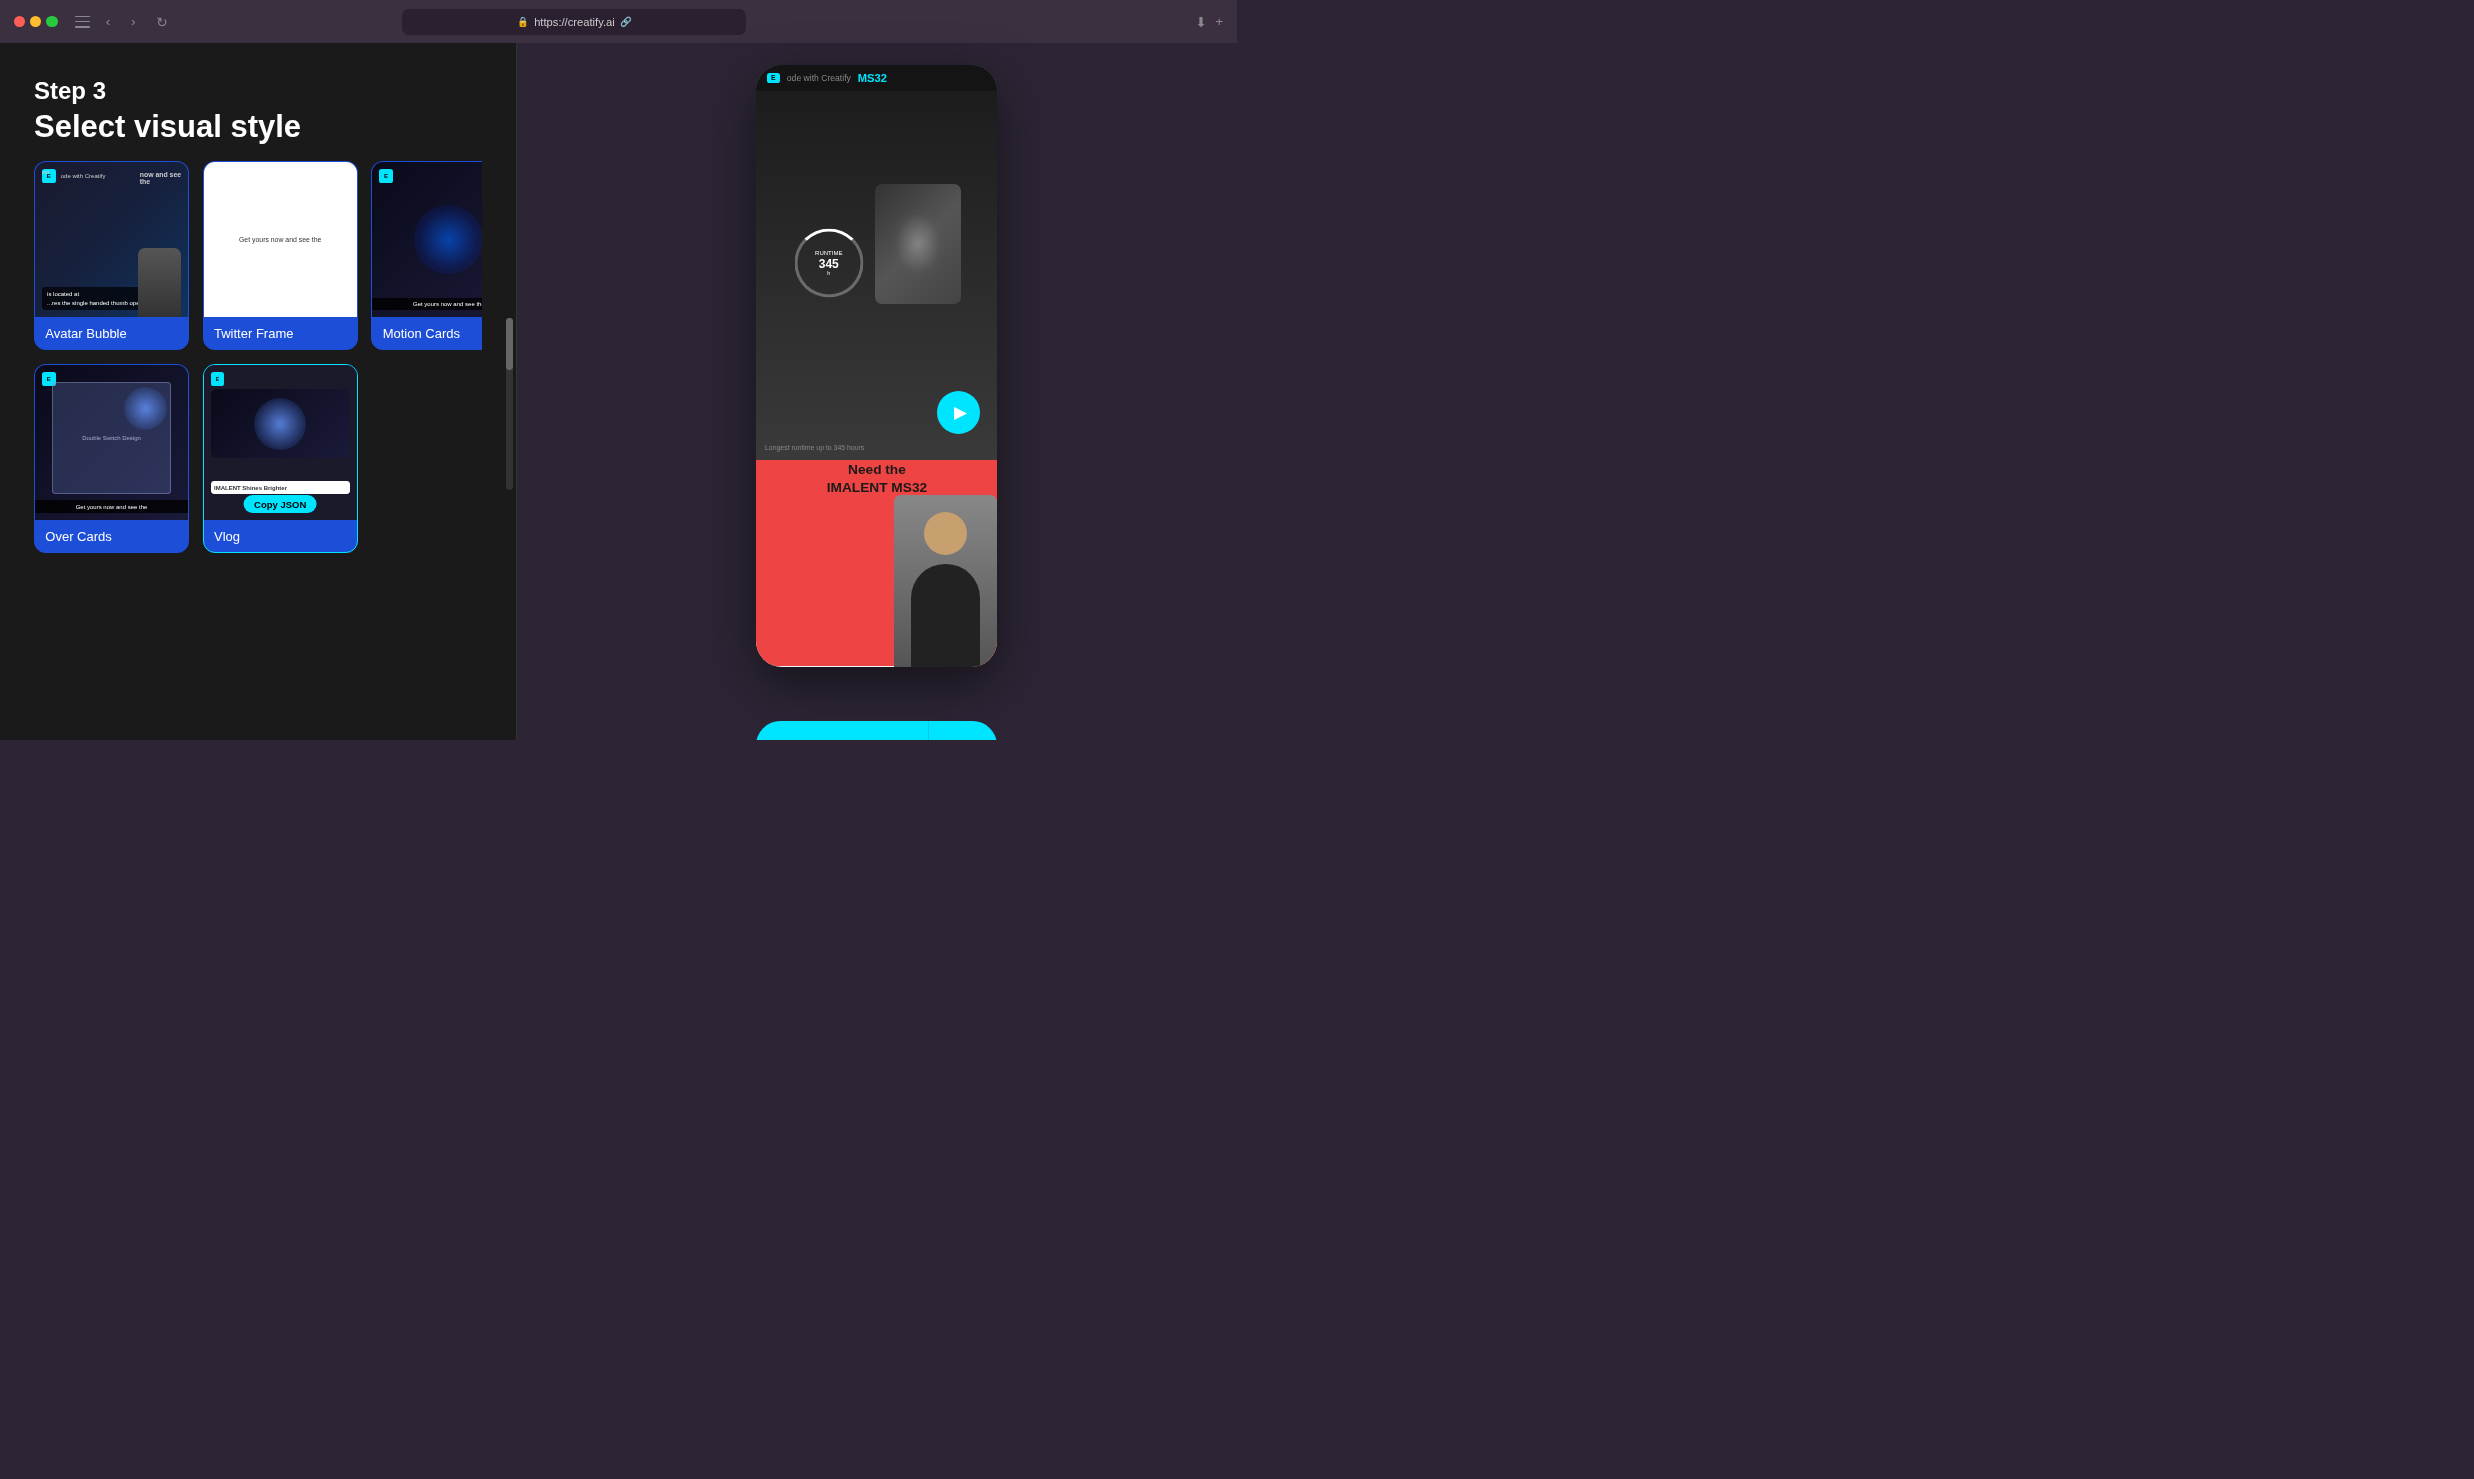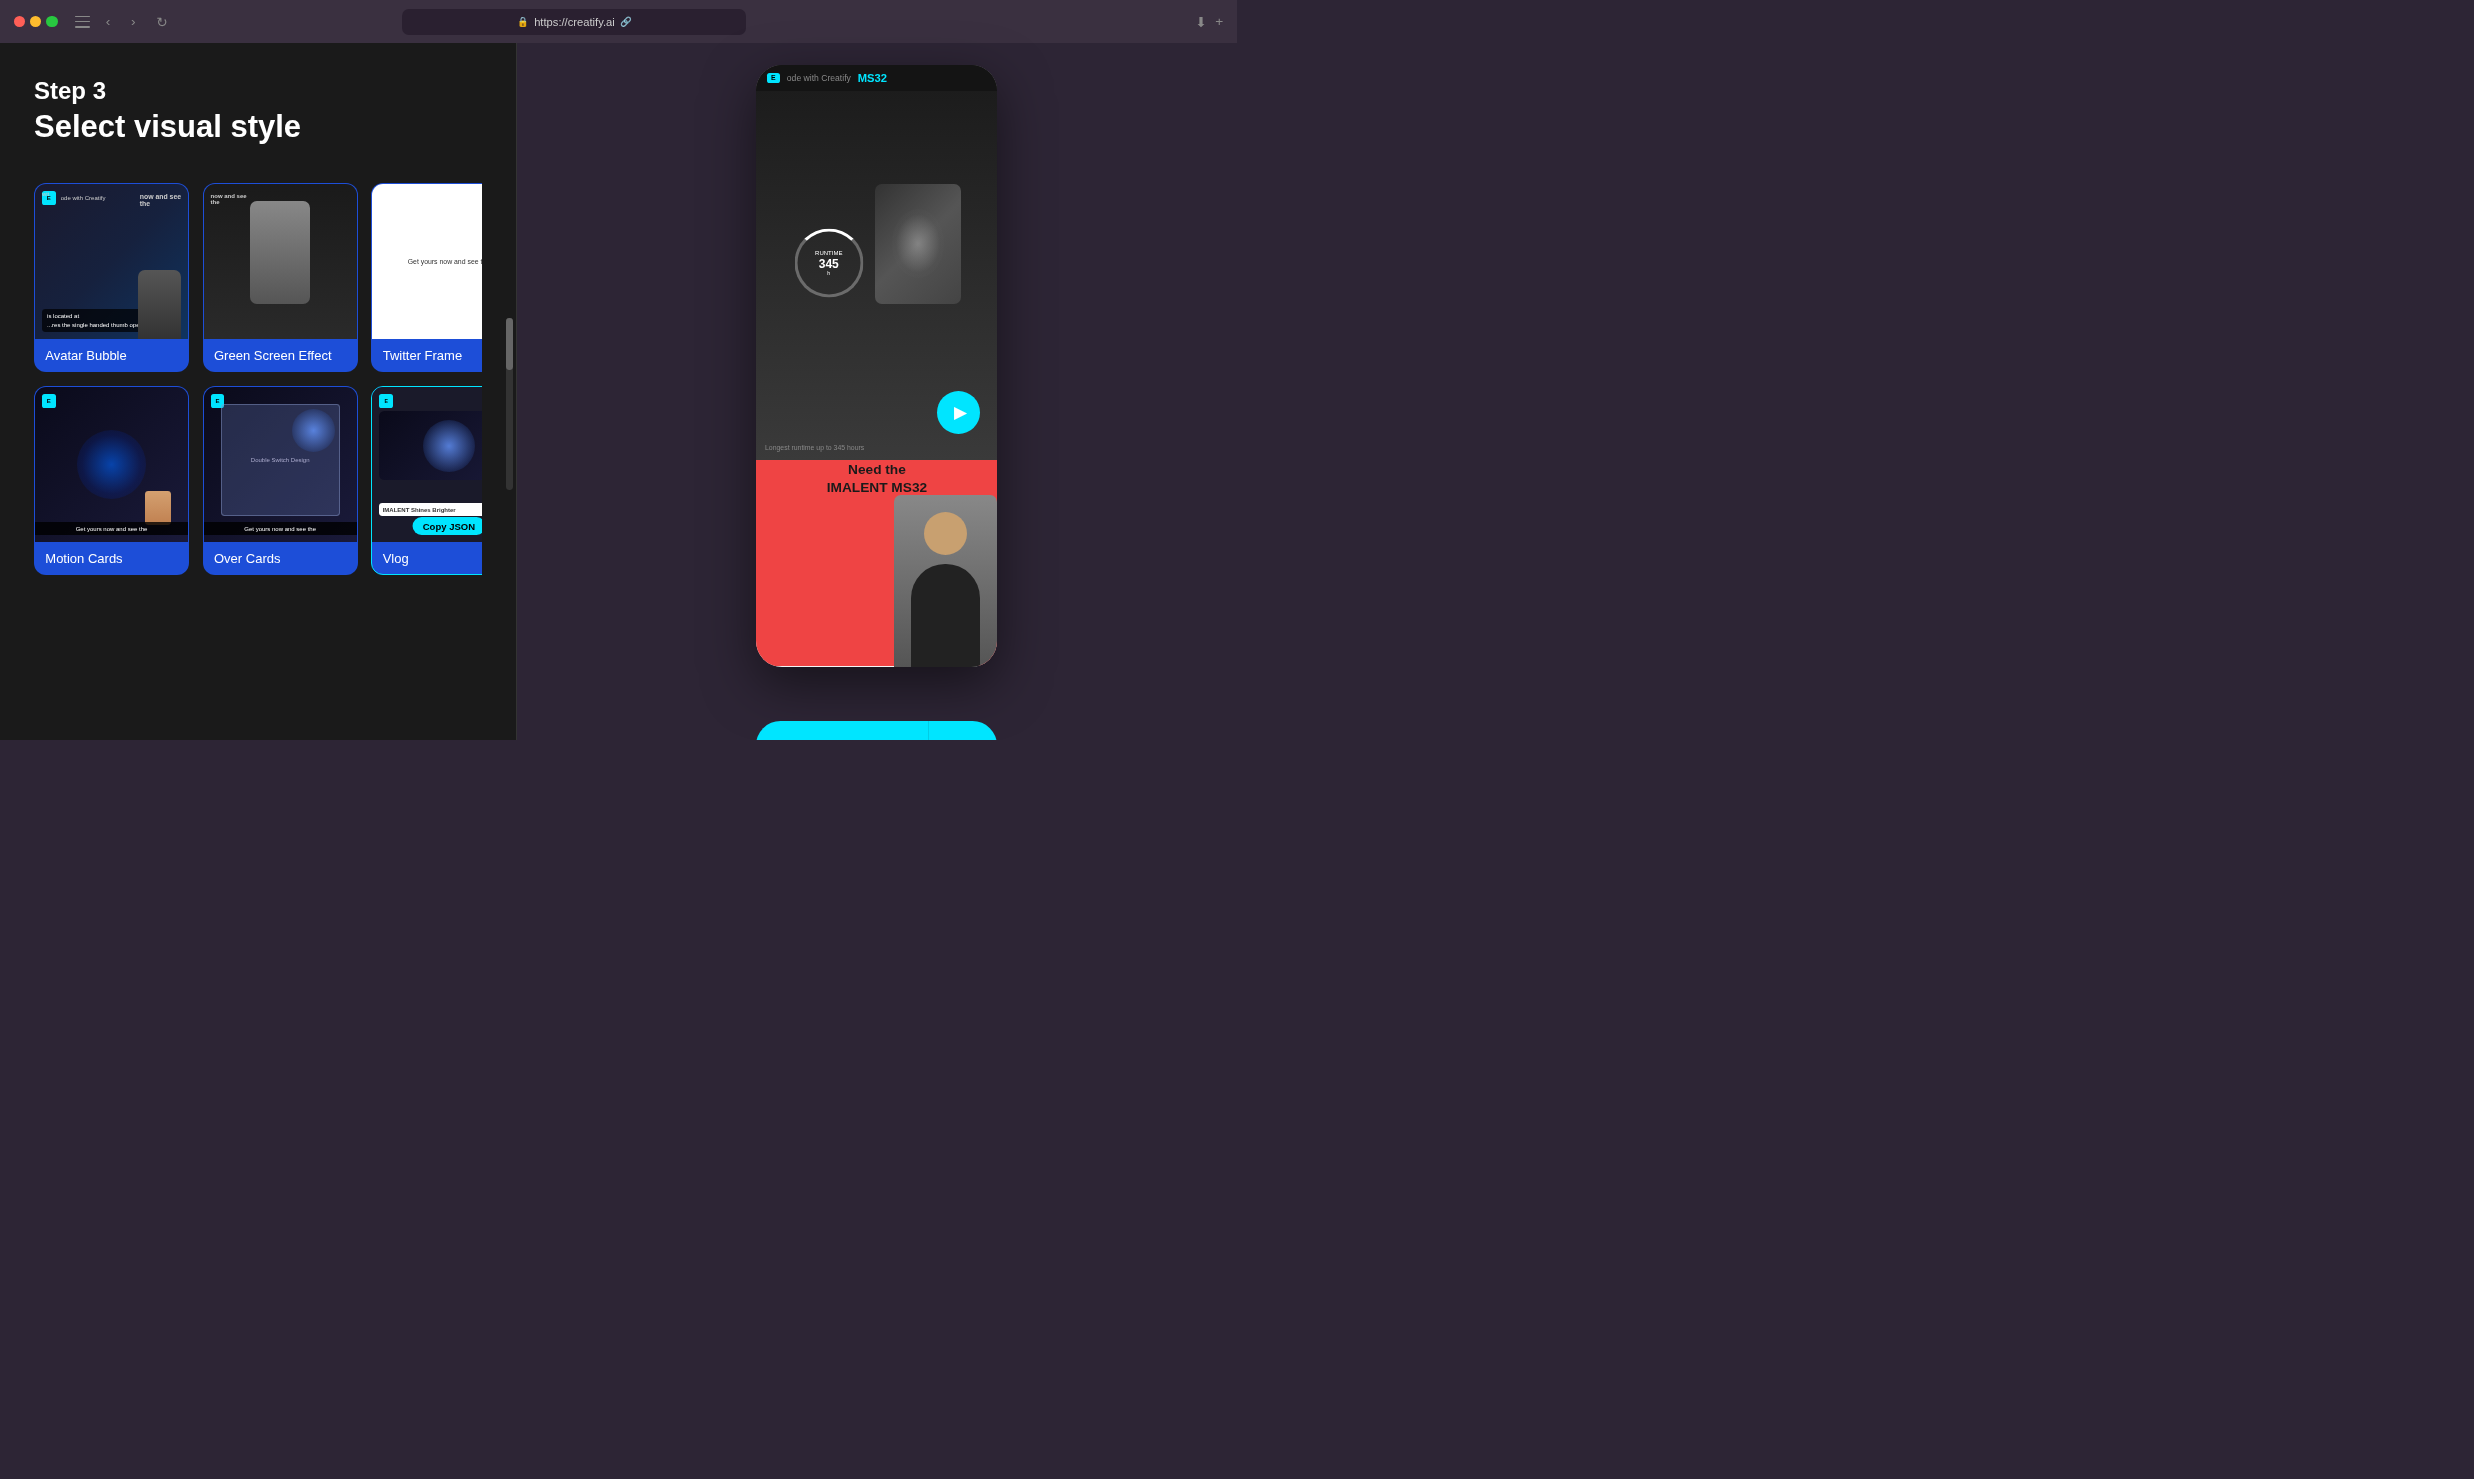--- a/index.html
+++ b/index.html
@@ -127,21 +127,21 @@
       font-size: 24px;
       font-weight: 700;
       line-height: 1.2;
       margin-bottom: 3.4px;
     }
 
     .step-subtitle {
       color: #ffffff;
       font-size: 31px;
       font-weight: 700;
-      margin-bottom: 38px;
+      margin-bottom: 16px;
     }
 
     
     .style-tabs {
       display: flex;
       gap: 8.6px;
       margin-bottom: 20.6px;
     }
 
     .style-tab {
@@ -811,29 +811,20 @@
               <span>...res the single handed thumb operation.</span>
             </div>
             <div class="ab-person"></div>
             <div style="position:absolute;top:8.6px;right:6.9px;color:#ccc;font-size:6.9px;font-weight:bold;">now and see<br>the</div>
             <div style="position:absolute;top:6.9px;left:6.9px;color:#ccc;font-size:6px;">wit</div>
           </div>
         </div>
         <div class="card-label">Avatar Bubble</div>
       </div>
 
-      <div class="style-card">
-        <div class="card-preview">
-          <div class="green-screen-preview" style="width:100%;height:100%;position:relative;">
-            <div class="gs-text">now and see<br>the</div>
-            <div class="gs-person"></div>
-          </div>
-        </div>
-        <div class="card-label">Green Screen Effect</div>
-      </div>
 
       <div class="style-card">
         <div class="card-preview">
           <div class="twitter-preview" style="width:100%;height:100%;position:relative;">
             <div class="twitter-text">Get yours now and see the</div>
           </div>
         </div>
         <div class="card-label">Twitter Frame</div>
       </div>
 

